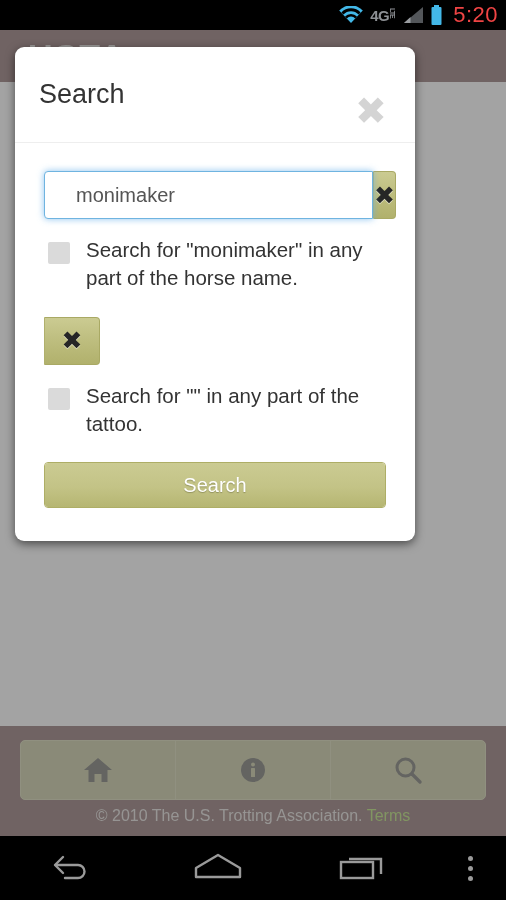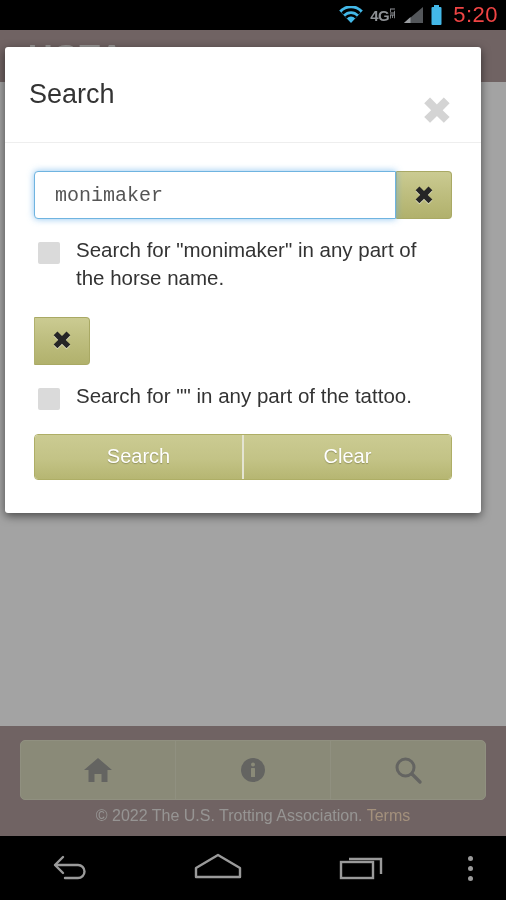--- a/index.html
+++ b/index.html
@@ -50,32 +50,32 @@
   }
   .navbtn {
     flex:1; display:flex; align-items:center; justify-content:center;
     border-right:1px solid #b9bb83;
   }
   .navbtn:last-child { border-right:none; }
   .navbtn svg { display:block; }
   .footer-text {
     text-align:center; color:#cfcac6; font-size:16px; margin-top:7px;
   }
-  .footer-link { color:#fdba74;margin-top:6px; }
+  .footer-link { color:#84cc16;margin-top:6px; }
 
   
   .dim {
     position:absolute; top:30px; left:0; width:506px; height:806px;
     background:rgba(128,128,128,0.72);
   }
 
   
   .dialog {
-    position:absolute; left:5px; top:47px; width:476px;
-    background:#ffffff; border-radius:3px;
+    position:absolute; left:15px; top:47px; width:400px;
+    background:#ffffff; border-radius:9px;
     box-shadow:0 3px 10px rgba(0,0,0,0.55);
   }
   .dialog-header {
     position:relative; height:96px; display:flex; align-items:center;
     padding:0 24px; border-bottom:1px solid #eeeeee;
   }
   .dialog-title { font-size:27px; color:#333333; font-weight:normal; }
   .dialog-close {
     position:absolute; right:26px; top:64px; transform:translateY(-50%);
     width:36px; height:36px; display:flex; align-items:center; justify-content:center;
@@ -85,22 +85,22 @@
   .dialog-body { padding:28px 29px 33px 29px; }
 
   .field-row { display:flex; width:100%; height:48px; margin-bottom:6px; }
   .field-row.focused .txt {
     border:1px solid #6fb4e0;
     box-shadow:0 0 7px rgba(102,175,233,0.75);
     z-index:2;
   }
   .txt {
     flex:1; height:48px; border:1px solid #cccccc; border-right:none;
-    border-radius:4px 0 0 4px; padding:0 20px;
-    font-family:Liberation Mono, monospace; font-size:20px; color:#555555;
+    border-radius:4px 0 0 4px; padding:0 31px;
+    font-family:Liberation Sans, sans-serif; font-size:20px; color:#555555;
     background:#fff; outline:none;
   }
   .txt::placeholder { color:#a8a8a8; }
   .clear-btn {
     width:56px; height:48px; border-radius:0 4px 4px 0;
     background:linear-gradient(to bottom,#cbcb92 0%,#bdbd7e 50%,#b1b16c 100%);
     border:1px solid #a9a964; border-left:1px solid #b0b06d;
     display:flex; align-items:center; justify-content:center;
     cursor:pointer;
   }
@@ -204,21 +204,21 @@
         <div class="navbtn">
           <span>
             <svg width="30" height="30" viewBox="0 0 30 30">
               <circle cx="12.5" cy="12.5" r="8.5" fill="none" stroke="#1d1d14" stroke-width="3"></circle>
               <line x1="19" y1="19" x2="27" y2="27" stroke="#1d1d14" stroke-width="3.4" stroke-linecap="round"></line>
             </svg>
           </span>
         </div>
       </div>
       <div class="footer-text">
-        <span>© 2022 The U.S. Trotting Association.</span>
+        <span>© 2010 The U.S. Trotting Association.</span>
         <span class="footer-link">Terms</span>
       </div>
     </div>
   </div>
 
   <div class="dim"></div>
 
   <div class="dialog">
 
     <div class="dialog-header">
@@ -246,21 +246,20 @@
         </div>
       </div>
 
       <div class="check-row">
         <div class="checkbox"></div>
         <div class="check-label">Search for "" in any part of the tattoo.</div>
       </div>
 
       <div class="buttons-row">
         <div class="act-btn">Search</div>
-        <div class="act-btn">Clear</div>
       </div>
 
     </div>
   </div>
 
   <div class="navbar">
     <div class="navbar-item">
       <span>
         <svg width="44" height="30" viewBox="0 0 44 30">
           <path d="M12 6 L4 14 L12 22" fill="none" stroke="#9a9a9a" stroke-width="2.4" stroke-linecap="round" stroke-linejoin="round"></path>

